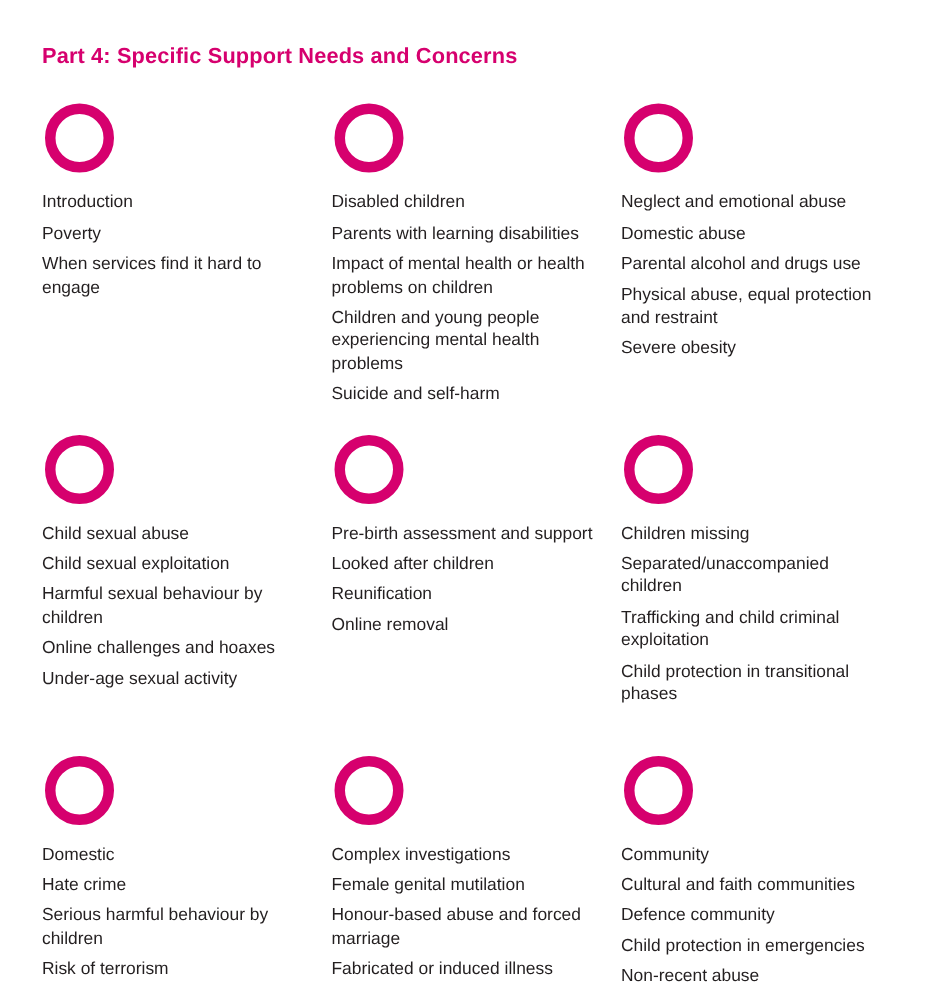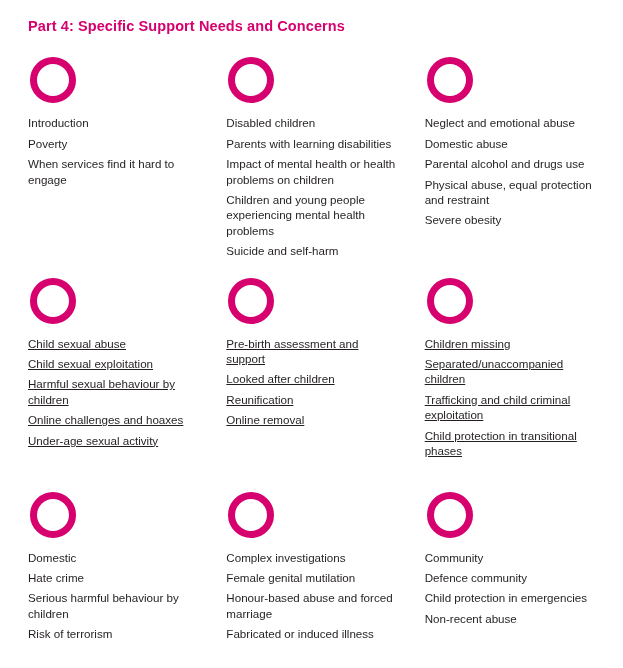--- a/index.html
+++ b/index.html
@@ -12,34 +12,34 @@
     background: #ffffff;
     font-family: "Liberation Sans", sans-serif;
     color: #231f20;
     overflow: hidden;
   }
   .page {
     position: relative;
     width: 623px;
     height: 668px;
     box-sizing: border-box;
-    padding: 18px 28px 0 28px;
+    padding: 30px 28px 0 28px;
   }
   .page-title {
     font-size: 14.5px;
     font-weight: bold;
     color: #d6006e;
     letter-spacing: 0.1px;
     margin: 0 0 22px 0;
     line-height: 1.2;
   }
   .grid {
     display: grid;
     grid-template-columns: 1fr 1fr 1fr;
-    column-gap: 28px;
+    column-gap: 12px;
   }
   .cell {
     margin-bottom: 14px;
     break-inside: avoid;
   }
   .ring {
     width: 46px;
     height: 46px;
     border: 7px solid #d6006e;
     border-radius: 50%;
@@ -51,21 +51,21 @@
     margin: 0;
     padding: 0;
   }
   .items li {
     font-size: 11.6px;
     line-height: 1.33;
     color: #231f20;
     margin-bottom: 5px;
   }
   .row-1 .cell { min-height: 196px; }
-  .row-2 .cell { min-height: 200px; text-decoration: underline; }
+  .row-2 .cell { min-height: 200px; }
   .row-3 .cell { min-height: 140px; }
 </style>
 </head>
 <body>
 
 <div class="page">
 
   <h1 class="page-title">Part 4: Specific Support Needs and Concerns</h1>
 
   <div class="grid row-1">
@@ -158,20 +158,21 @@
         <li>Honour-based abuse and forced marriage</li>
         <li>Fabricated or induced illness</li>
 
       </ul>
     </div>
 
     <div class="cell">
       <div class="ring"></div>
       <ul class="items">
         <li>Community</li>
+        <li>Cultural and faith communities</li>
         <li>Defence community</li>
         <li>Child protection in emergencies</li>
         <li>Non-recent abuse</li>
 
       </ul>
     </div>
 
   </div>
 
 </div>

